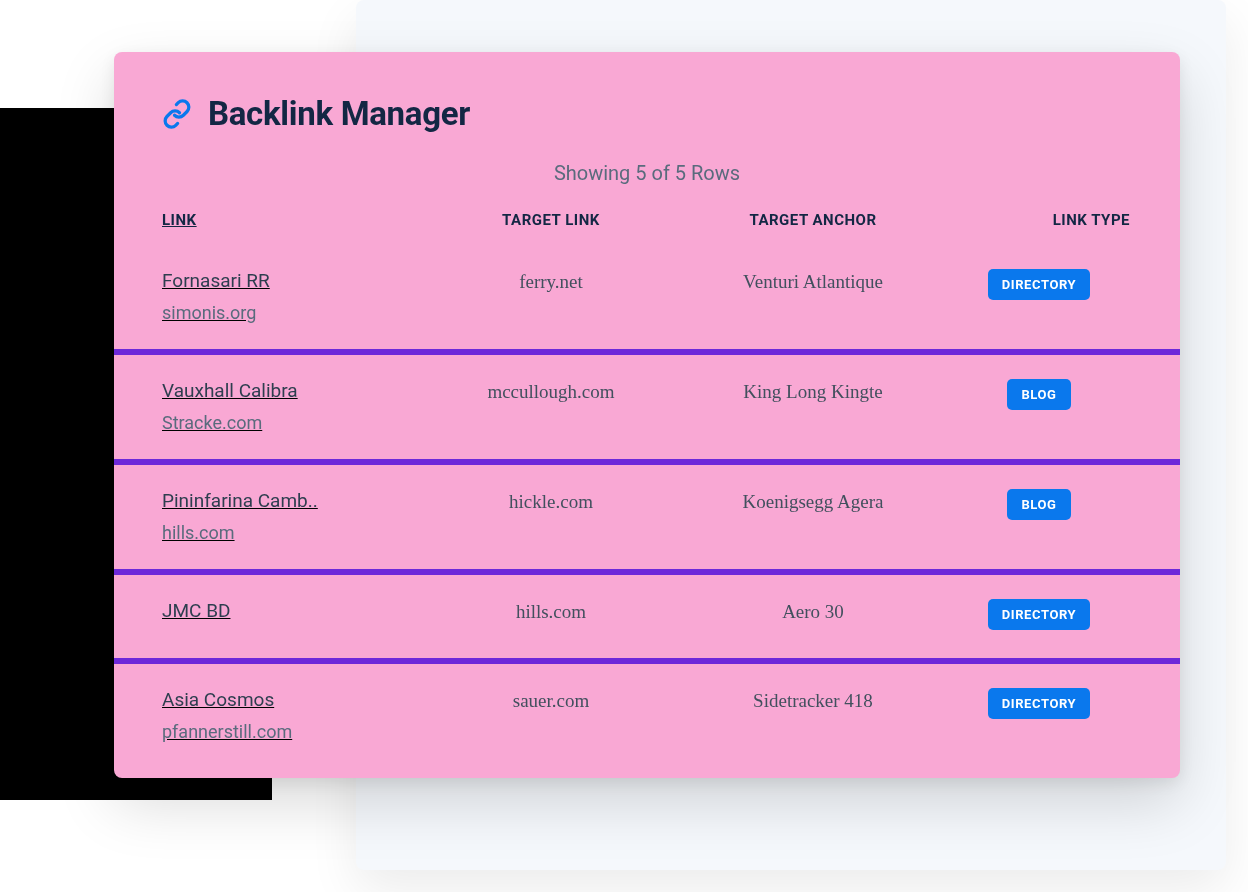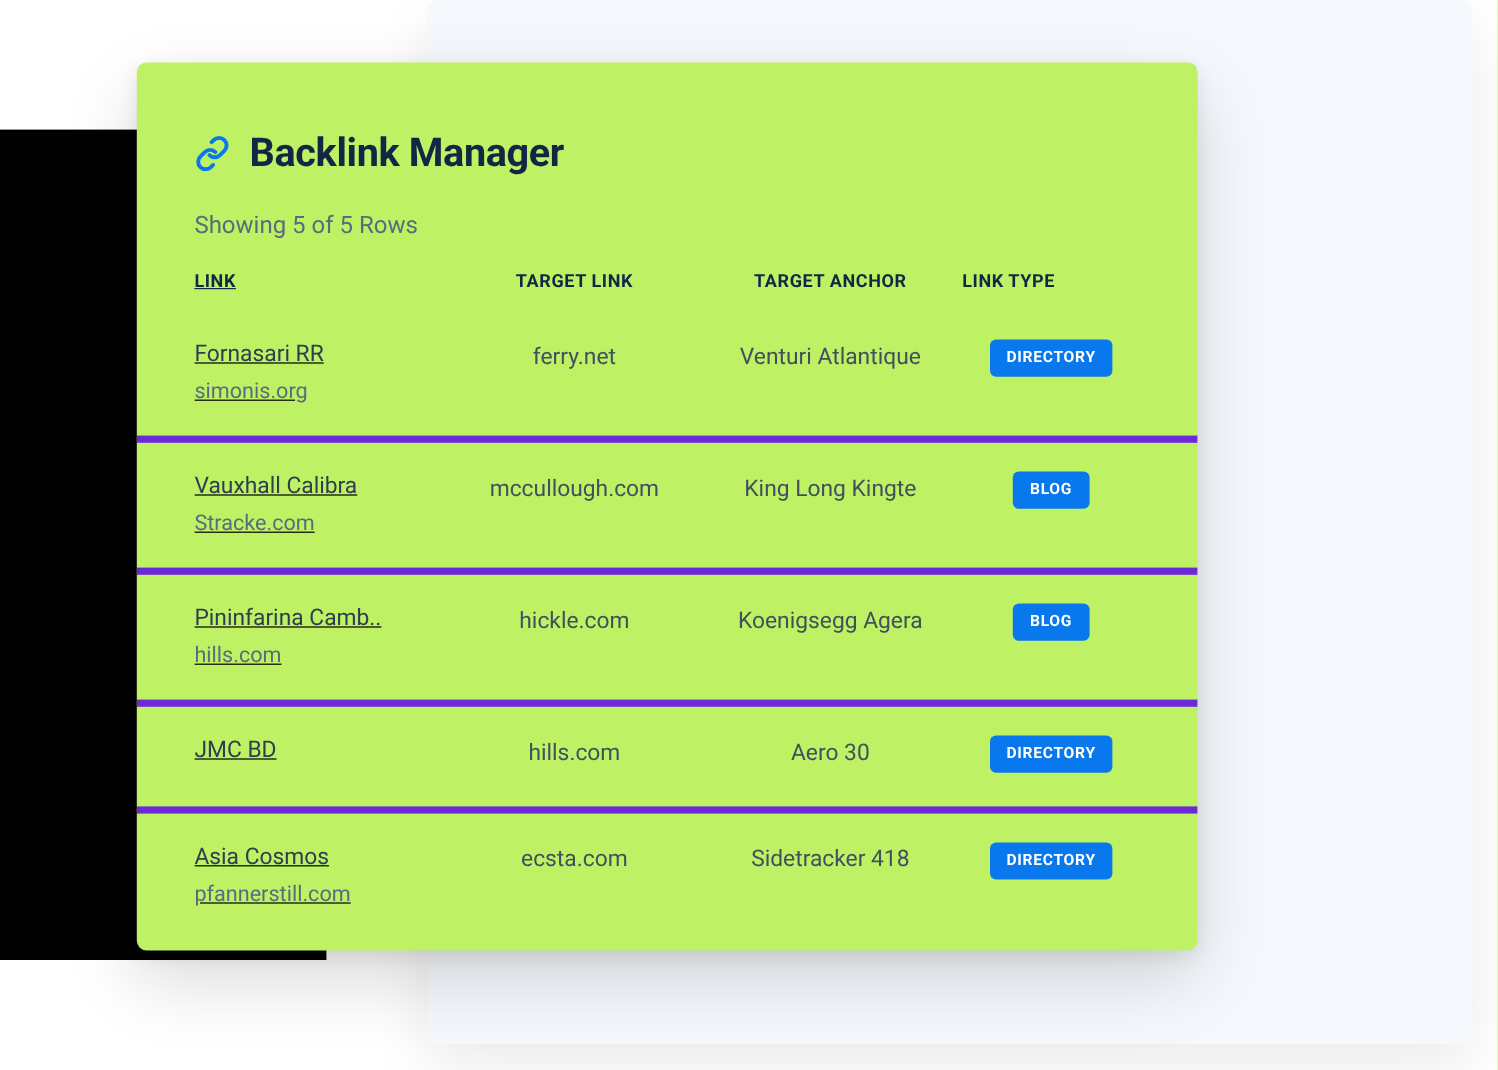--- a/index.html
+++ b/index.html
@@ -29,25 +29,25 @@
       top: 108px;
       left: 0;
       width: 272px;
       height: 692px;
       background: #000;
     }
     .card {
       position: absolute;
       top: 52px;
       left: 114px;
-      width: 884px;
-      background: #bef264;
+      width: 1066px;
+      background: #f9a8d4;
       border-radius: 8px;
       box-shadow: 0 25px 60px rgba(0,0,0,0.15), 0 5px 15px rgba(0,0,0,0.08);
-      padding-top: 56px;
+      padding-top: 42px;
       padding-bottom: 10px;
       overflow: hidden;
     }
     .card-header {
       padding-left: 48px;
       padding-right: 48px;
       margin-bottom: 26px;
     }
     .title-row {
       display: flex;
@@ -63,31 +63,32 @@
     .title {
       font-size: 33px;
       font-weight: 700;
       color: #132744;
       letter-spacing: -0.3px;
     }
     .subtitle {
       font-size: 20px;
       color: #5a6b7d;
       font-weight: 400;
+      text-align: center;
     }
     .table-header {
       display: flex;
       padding-left: 48px;
       padding-right: 48px;
       padding-bottom: 16px;
     }
     .col-link { width: 262px; text-decoration: underline; }
     .col-target { width: 254px; text-align: center; }
     .col-anchor { width: 270px; text-align: center; }
-    .col-type { width: 182px; text-align: left; }
+    .col-type { width: 182px; text-align: right; }
     .th {
       font-size: 15px;
       font-weight: 700;
       color: #132744;
       letter-spacing: 0.5px;
     }
     .table-row {
       display: flex;
       align-items: flex-start;
       padding: 24px 48px 26px 48px;
@@ -113,20 +114,21 @@
       white-space: nowrap;
       overflow: hidden;
       text-overflow: ellipsis;
       max-width: 230px;
     }
     .cell-text {
       font-size: 19px;
       color: #42505e;
       font-weight: 400;
       padding-top: 2px;
+      font-family: Liberation Serif, serif;
     }
     .badge {
       display: inline-block;
       background: #0a78ed;
       color: #fff;
       font-size: 13px;
       font-weight: 700;
       letter-spacing: 0.6px;
       padding: 8px 14px;
       border-radius: 5px;
@@ -212,21 +214,21 @@
       <div class="col-type-cell">
         <span class="badge">DIRECTORY</span>
       </div>
     </div>
 
     <div class="table-row">
       <div class="col-link">
         <div class="link-primary">Asia Cosmos</div>
         <div class="link-secondary">pfannerstill.com</div>
       </div>
-      <div class="col-target cell-text">ecsta.com</div>
+      <div class="col-target cell-text">sauer.com</div>
       <div class="col-anchor cell-text">Sidetracker 418</div>
       <div class="col-type-cell">
         <span class="badge">DIRECTORY</span>
       </div>
     </div>
 
   </div>
 </div>
 
 </body></html>

